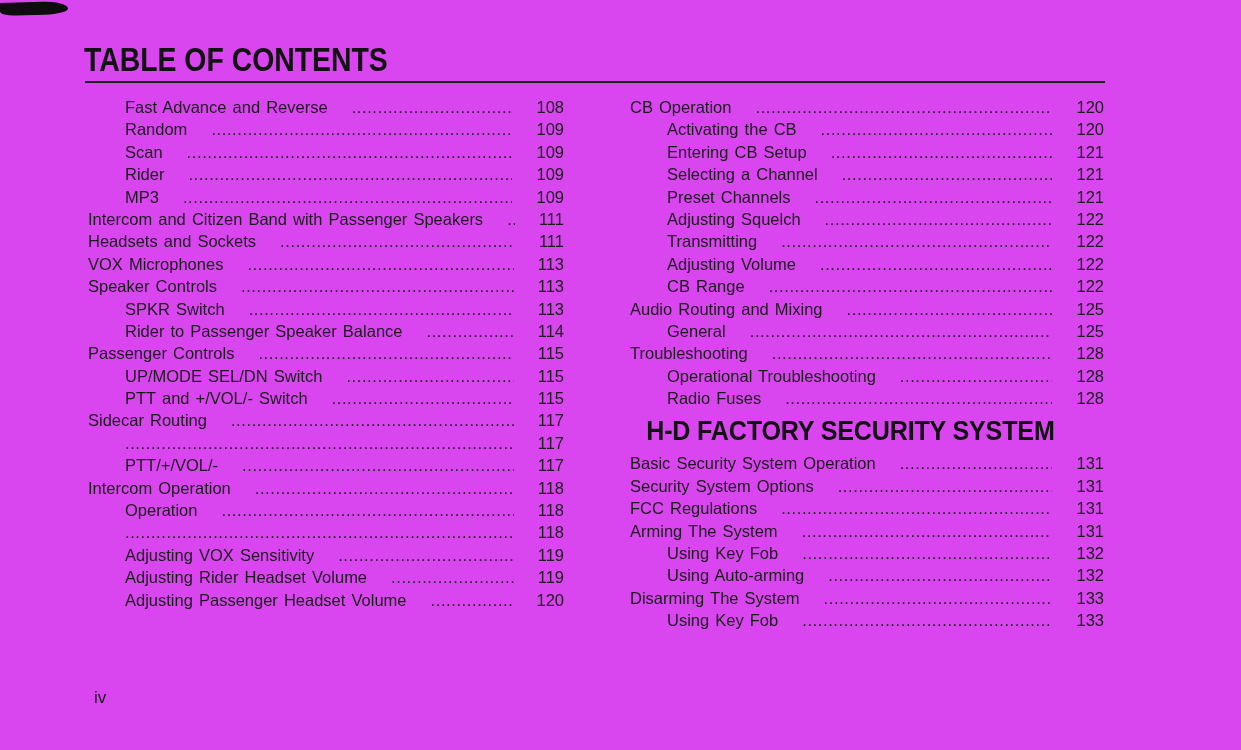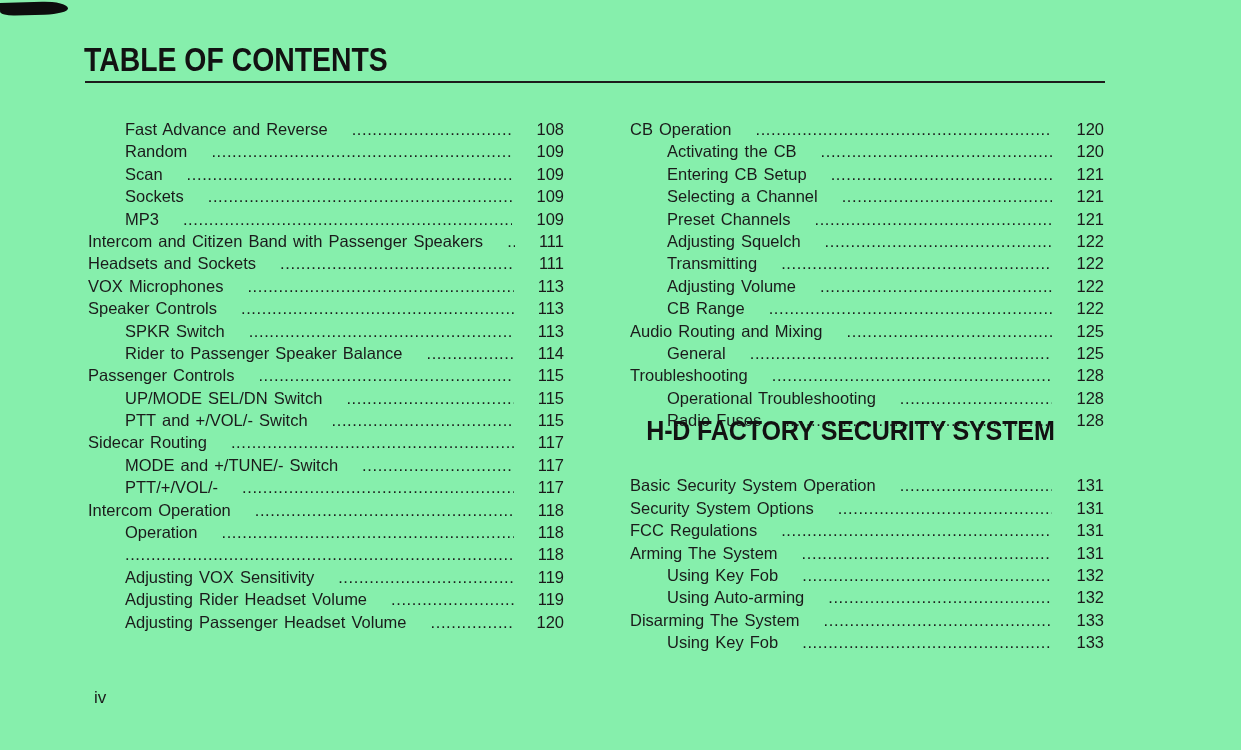--- a/index.html
+++ b/index.html
@@ -4,21 +4,21 @@
 <style>
   html, body {
     margin: 0;
     padding: 0;
     background: #ffffff;
   }
   .page {
     position: relative;
     width: 1241px;
     height: 750px;
-    background: #86efac;
+    background: #d946ef;
     overflow: hidden;
     font-family: "Liberation Sans", sans-serif;
     color: #1b1b1b;
   }
   .scan-artifact {
     position: absolute;
     left: 0px;
     top: 2px;
     width: 68px;
     height: 13px;
@@ -76,21 +76,20 @@
     white-space: nowrap;
     letter-spacing: 0.6px;
     word-spacing: 0;
   }
   .leader::after {
     content: "...................................................................................................................";
   }
   .toc-page {
     white-space: nowrap;
     flex: 0 0 auto;
-    margin-top: 22px;
   }
   .section-heading {
     font-weight: bold;
     font-size: 27px;
     line-height: 28px;
     margin: 8px 0 7px 0;
     white-space: nowrap;
     letter-spacing: -0.2px;
     transform: scaleX(0.93);
     transform-origin: left center;
@@ -124,21 +123,21 @@
         <span class="toc-title">Random</span>
         <span class="leader"></span>
         <span class="toc-page">109</span>
       </div>
       <div class="toc-row lvl1">
         <span class="toc-title">Scan</span>
         <span class="leader"></span>
         <span class="toc-page">109</span>
       </div>
       <div class="toc-row lvl1">
-        <span class="toc-title">Sockets</span>
+        <span class="toc-title">Rider</span>
         <span class="leader"></span>
         <span class="toc-page">109</span>
       </div>
       <div class="toc-row lvl1">
         <span class="toc-title">MP3</span>
         <span class="leader"></span>
         <span class="toc-page">109</span>
       </div>
       <div class="toc-row">
         <span class="toc-title">Intercom and Citizen Band with Passenger Speakers</span>
@@ -184,21 +183,20 @@
         <span class="toc-title">PTT and +/VOL/- Switch</span>
         <span class="leader"></span>
         <span class="toc-page">115</span>
       </div>
       <div class="toc-row">
         <span class="toc-title">Sidecar Routing</span>
         <span class="leader"></span>
         <span class="toc-page">117</span>
       </div>
       <div class="toc-row lvl1">
-        <span class="toc-title">MODE and +/TUNE/- Switch</span>
         <span class="leader"></span>
         <span class="toc-page">117</span>
       </div>
       <div class="toc-row lvl1">
         <span class="toc-title">PTT/+/VOL/-</span>
         <span class="leader"></span>
         <span class="toc-page">117</span>
       </div>
       <div class="toc-row">
         <span class="toc-title">Intercom Operation</span>

